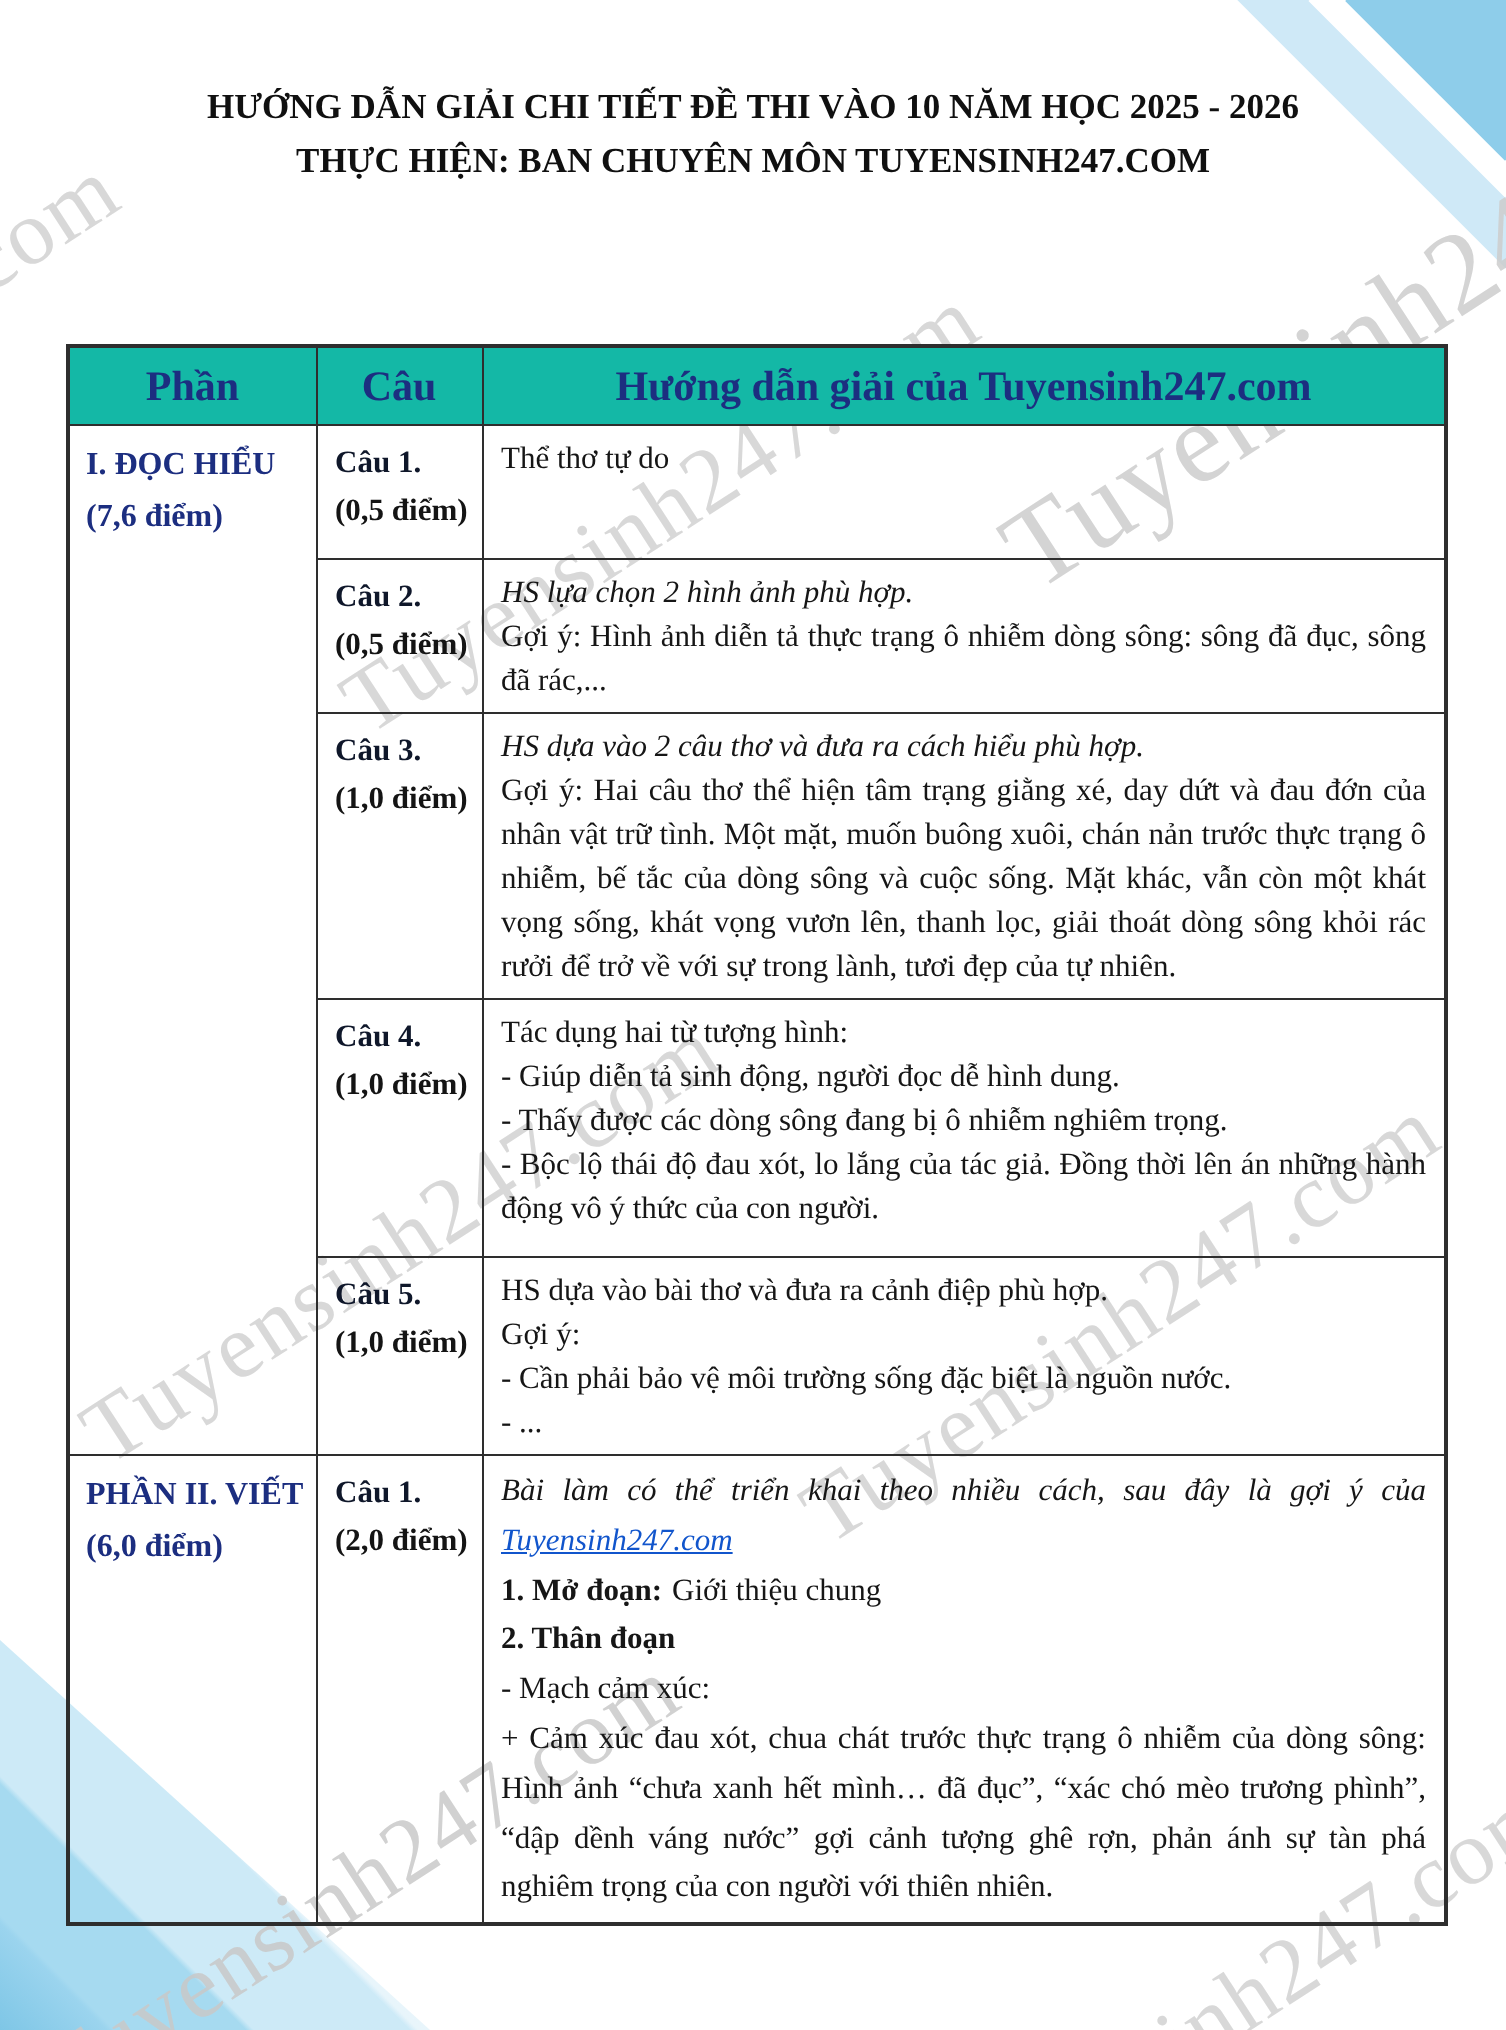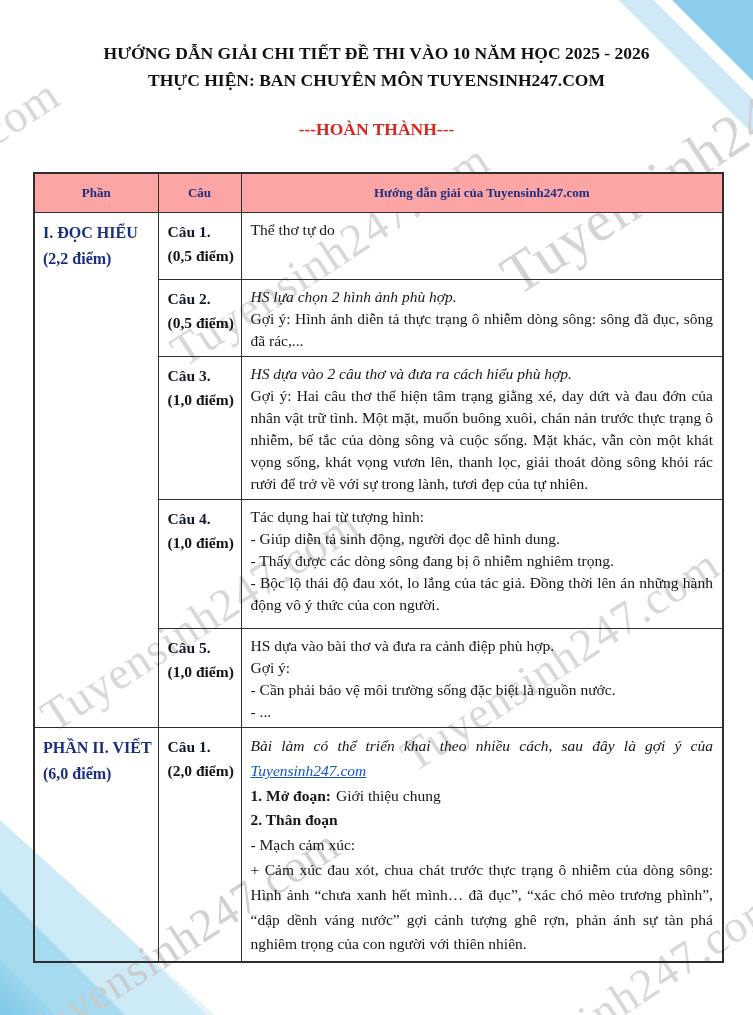--- a/index.html
+++ b/index.html
@@ -42,21 +42,21 @@
   .t3{font-size:17.5px;font-weight:bold;color:#101010;margin-top:5px;text-align:center;}
   .t4{font-size:17.5px;font-weight:bold;color:#d8251d;margin-top:27px;}
   
   .answer-table{
     position:absolute;left:33px;top:172px;width:689px;z-index:2;
     border-collapse:collapse;table-layout:fixed;background:transparent;
     border:2.4px solid #2e2e2e;
   }
   .answer-table th,.answer-table td{border:1.6px solid #2e2e2e;vertical-align:top;overflow:hidden;}
   .answer-table thead th{
-    background:#fca5a5;color:#1c2e80;font-size:13px;font-weight:bold;
+    background:#14b8a6;color:#1c2e80;font-size:21px;font-weight:bold;
     text-align:center;vertical-align:middle;height:38px;padding:0;
   }
   tr.r1{height:67px} tr.r2{height:75px} tr.r3{height:141px}
   tr.r4{height:129px} tr.r5{height:88px} tr.r6{height:210px}
   .section-cell{color:#1c2e80;font-weight:bold;font-size:16px;padding:7px 4px 0 8px;line-height:1.6;}
   .q-cell{padding:7px 3px 0 9px;font-size:15.5px;line-height:1.55;font-weight:bold;}
   .q-num{color:#0f172a;}
   .q-pts{color:#141414;}
   .a-cell{padding:6px 9px 4px 9px;font-size:15.5px;line-height:1.42;color:#161616;}
   .a-cell.p2{line-height:1.6;}
@@ -84,41 +84,40 @@
   <span class="wm wm3">Tuyensinh247.com</span>
   <span class="wm wm4">Tuyensinh247.com</span>
   <span class="wm wm5">Tuyensinh247.com</span>
   <span class="wm wm6">Tuyensinh247.com</span>
   <span class="wm wm7">Tuyensinh247.com</span>
   <span class="wm wm8">Tuyensinh247.com</span>
 
   <div class="doc-header">
     <div class="t1">HƯỚNG DẪN GIẢI CHI TIẾT ĐỀ THI VÀO 10 NĂM HỌC 2025 - 2026</div>
     <div class="t3">THỰC HIỆN: BAN CHUYÊN MÔN TUYENSINH247.COM</div>
-    <div class="t4">---HOÀN THÀNH---</div>
   </div>
 
   <table class="answer-table">
     <colgroup>
         <col style="width:124px">
         <col style="width:83px">
         <col style="width:482px">
       </colgroup>
     <thead>
       <tr>
         <th>Phần</th>
         <th>Câu</th>
         <th>Hướng dẫn giải của Tuyensinh247.com</th>
       </tr>
     </thead>
     <tbody>
       <tr class="r1">
         <td class="section-cell" rowspan="5">
           <div>I. ĐỌC HIỂU</div>
-          <div>(2,2 điểm)</div>
+          <div>(7,6 điểm)</div>
         </td>
         <td class="q-cell">
           <div class="q-num">Câu 1.</div>
           <div class="q-pts">(0,5 điểm)</div>
         </td>
         <td class="a-cell">
           <div>Thể thơ tự do</div>
         </td>
       </tr>
 

